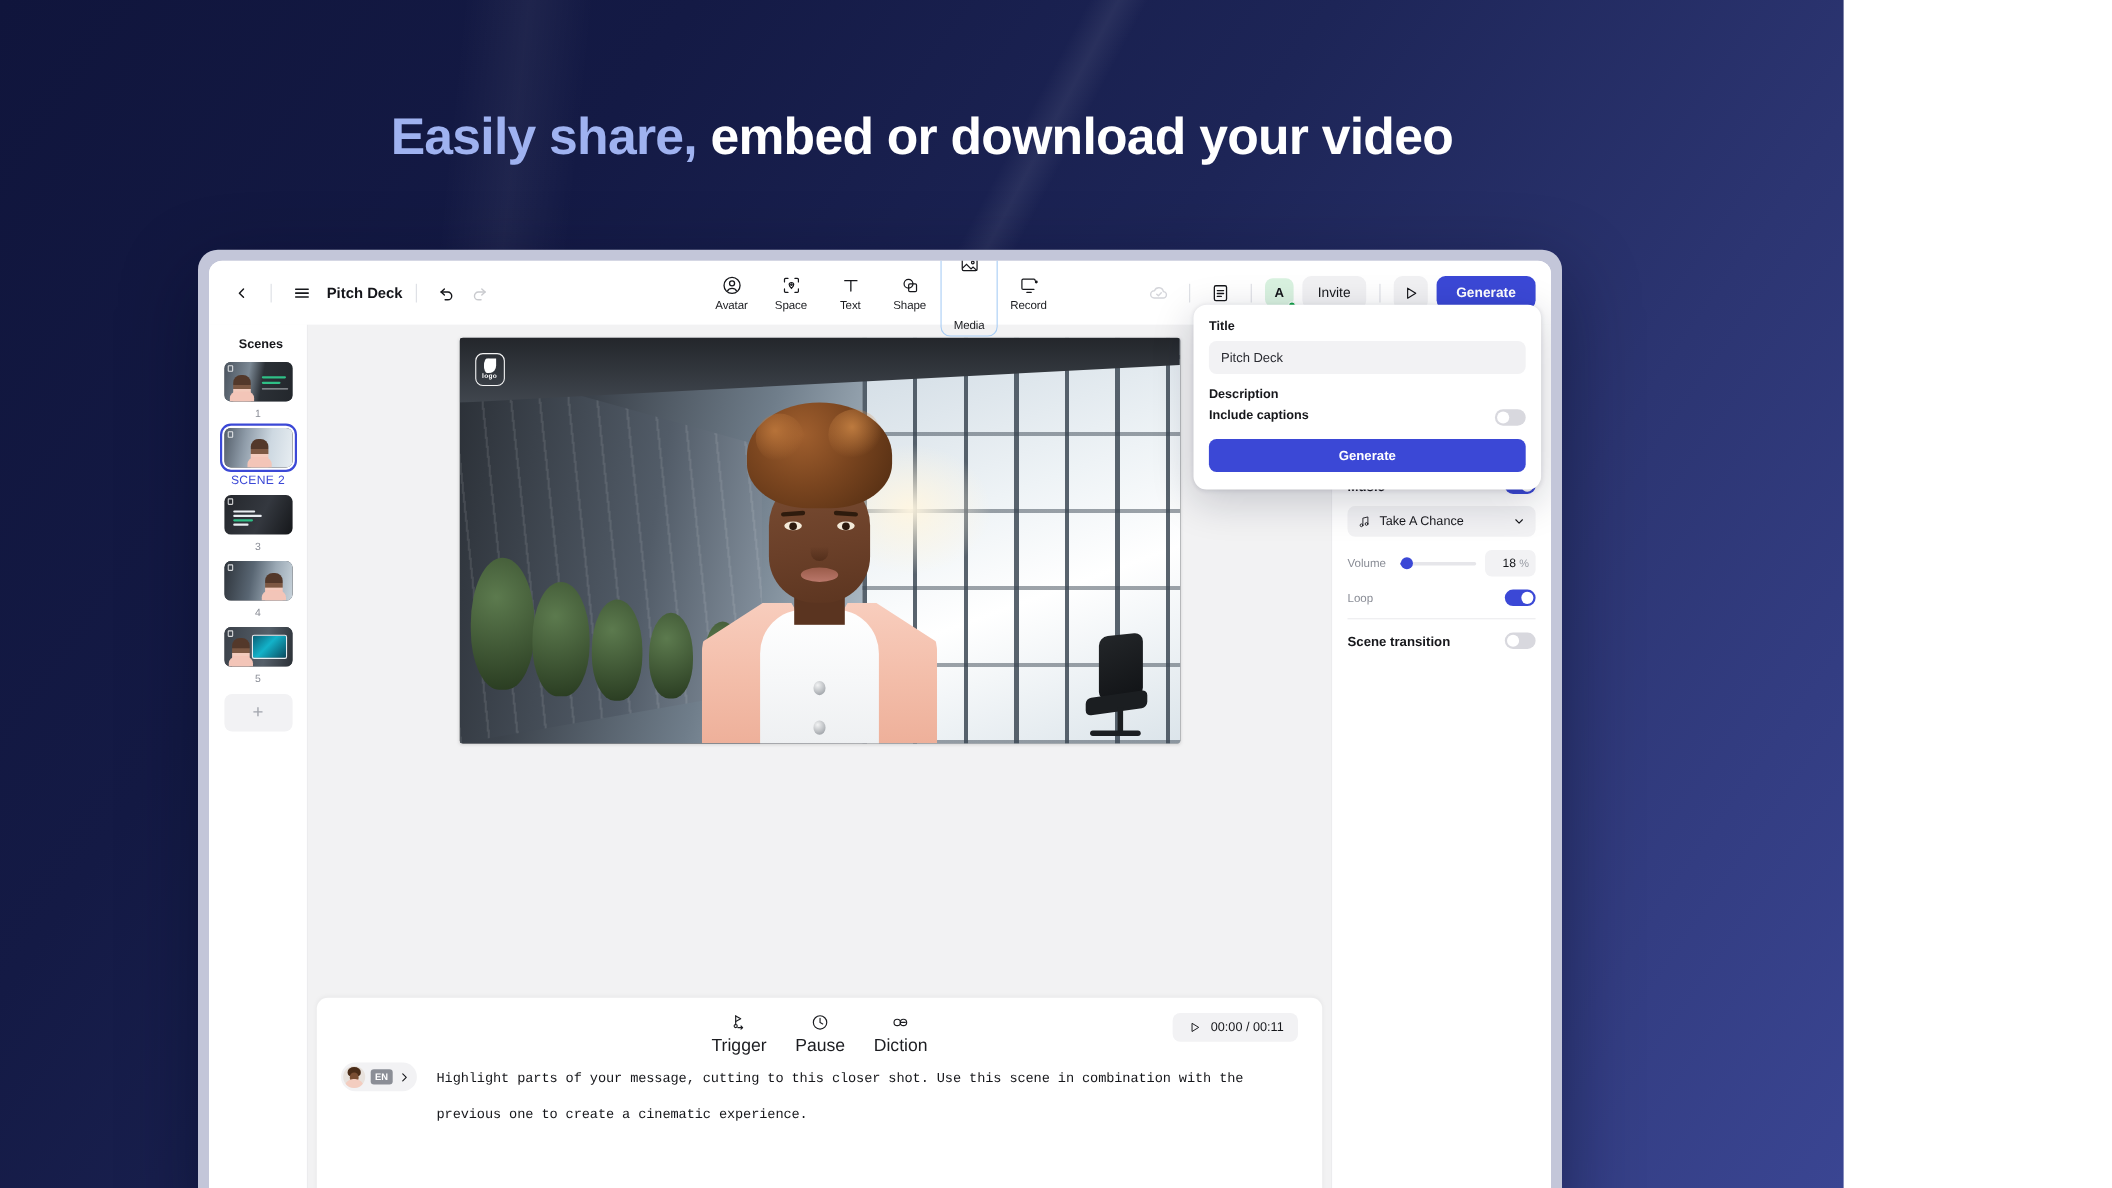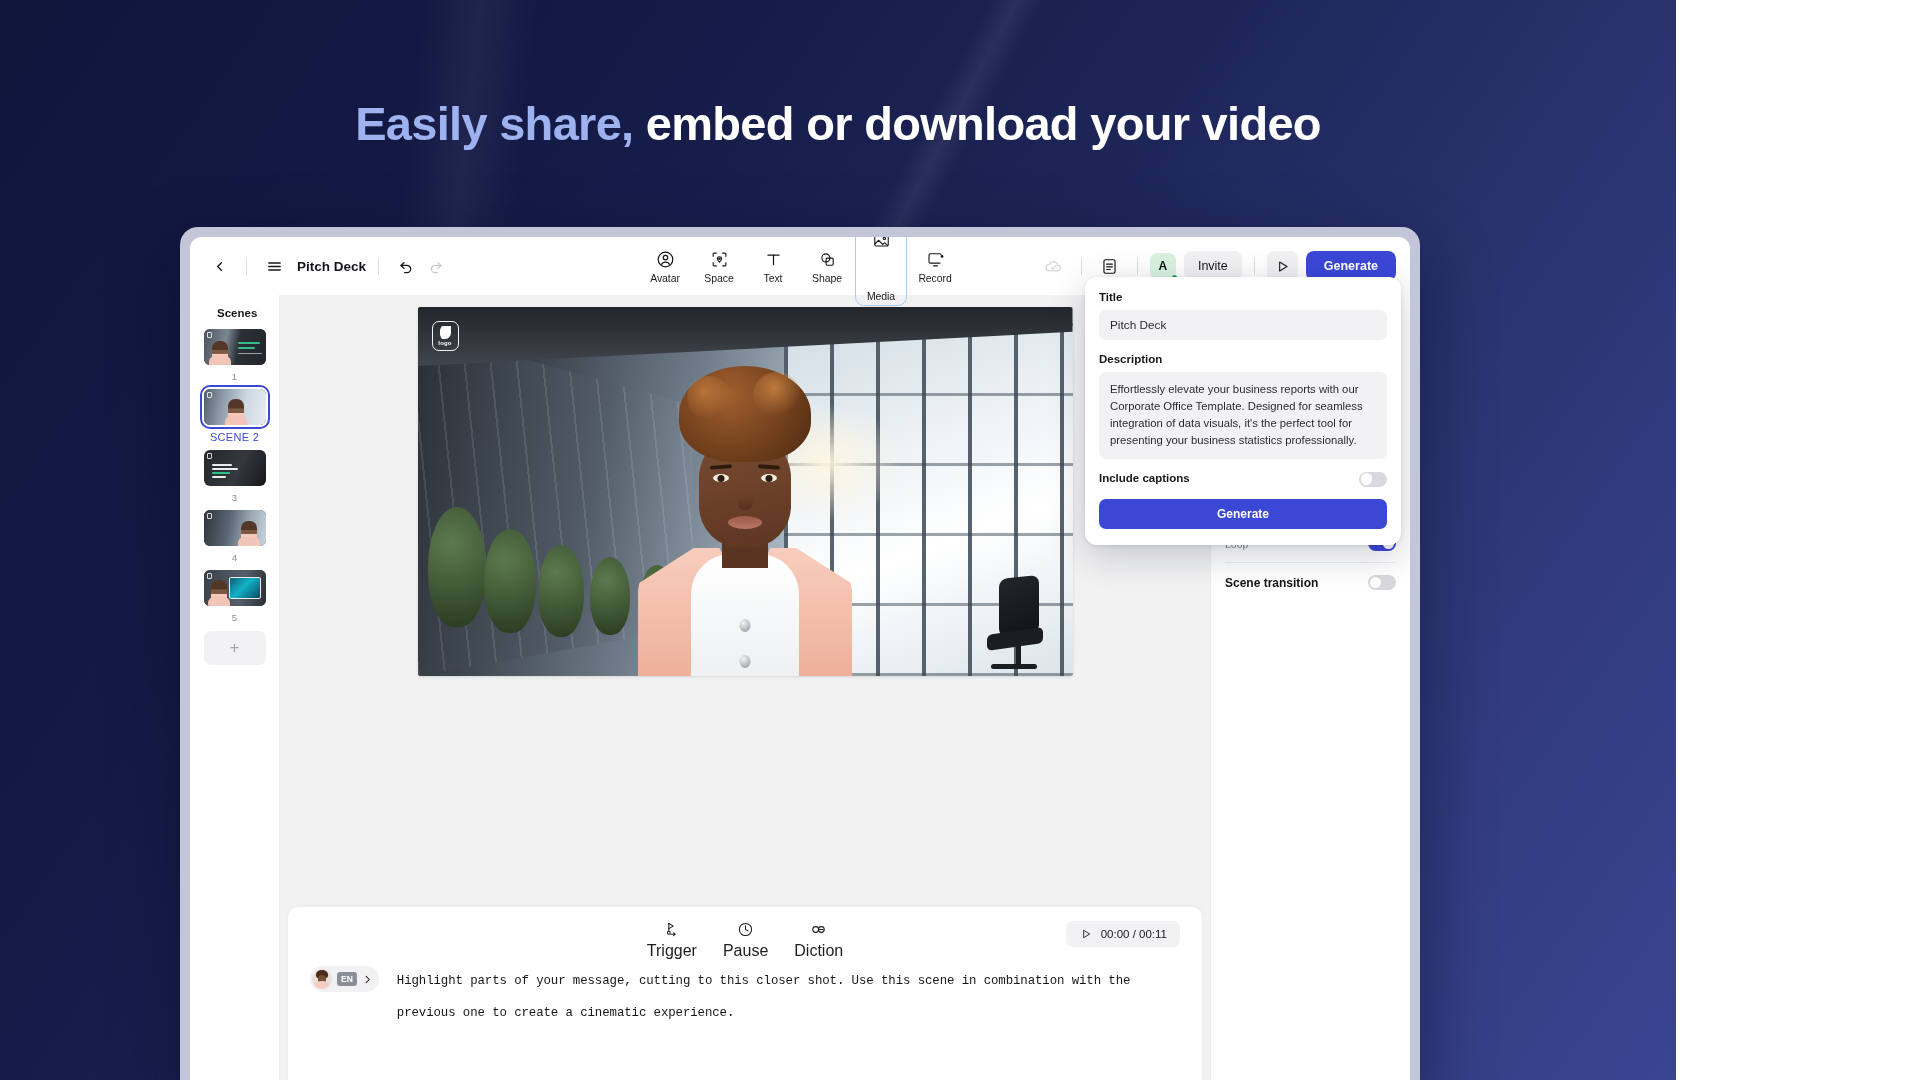--- a/index.html
+++ b/index.html
@@ -462,21 +462,20 @@
               </svg>
         </div>
         <div class="gen-btn">Generate</div>
       </div>
     </div>
 
     <div class="popover">
       <div class="pop-label">Title</div>
       <div class="pop-input">Pitch Deck</div>
       <div class="pop-label">Description</div>
-      <div class="pop-textarea">Effortlessly elevate your business reports with our Corporate Office Template. Designed for seamless integration of data visuals, it's the perfect tool for presenting your business statistics professionally.</div>
       <div class="pop-toggle-row">
         <span class="pop-toggle-label">Include captions</span>
         <span class="toggle">
               <span class="tk"></span>
             </span>
       </div>
       <div class="pop-gen">Generate</div>
     </div>
 
     <div class="app-body">

